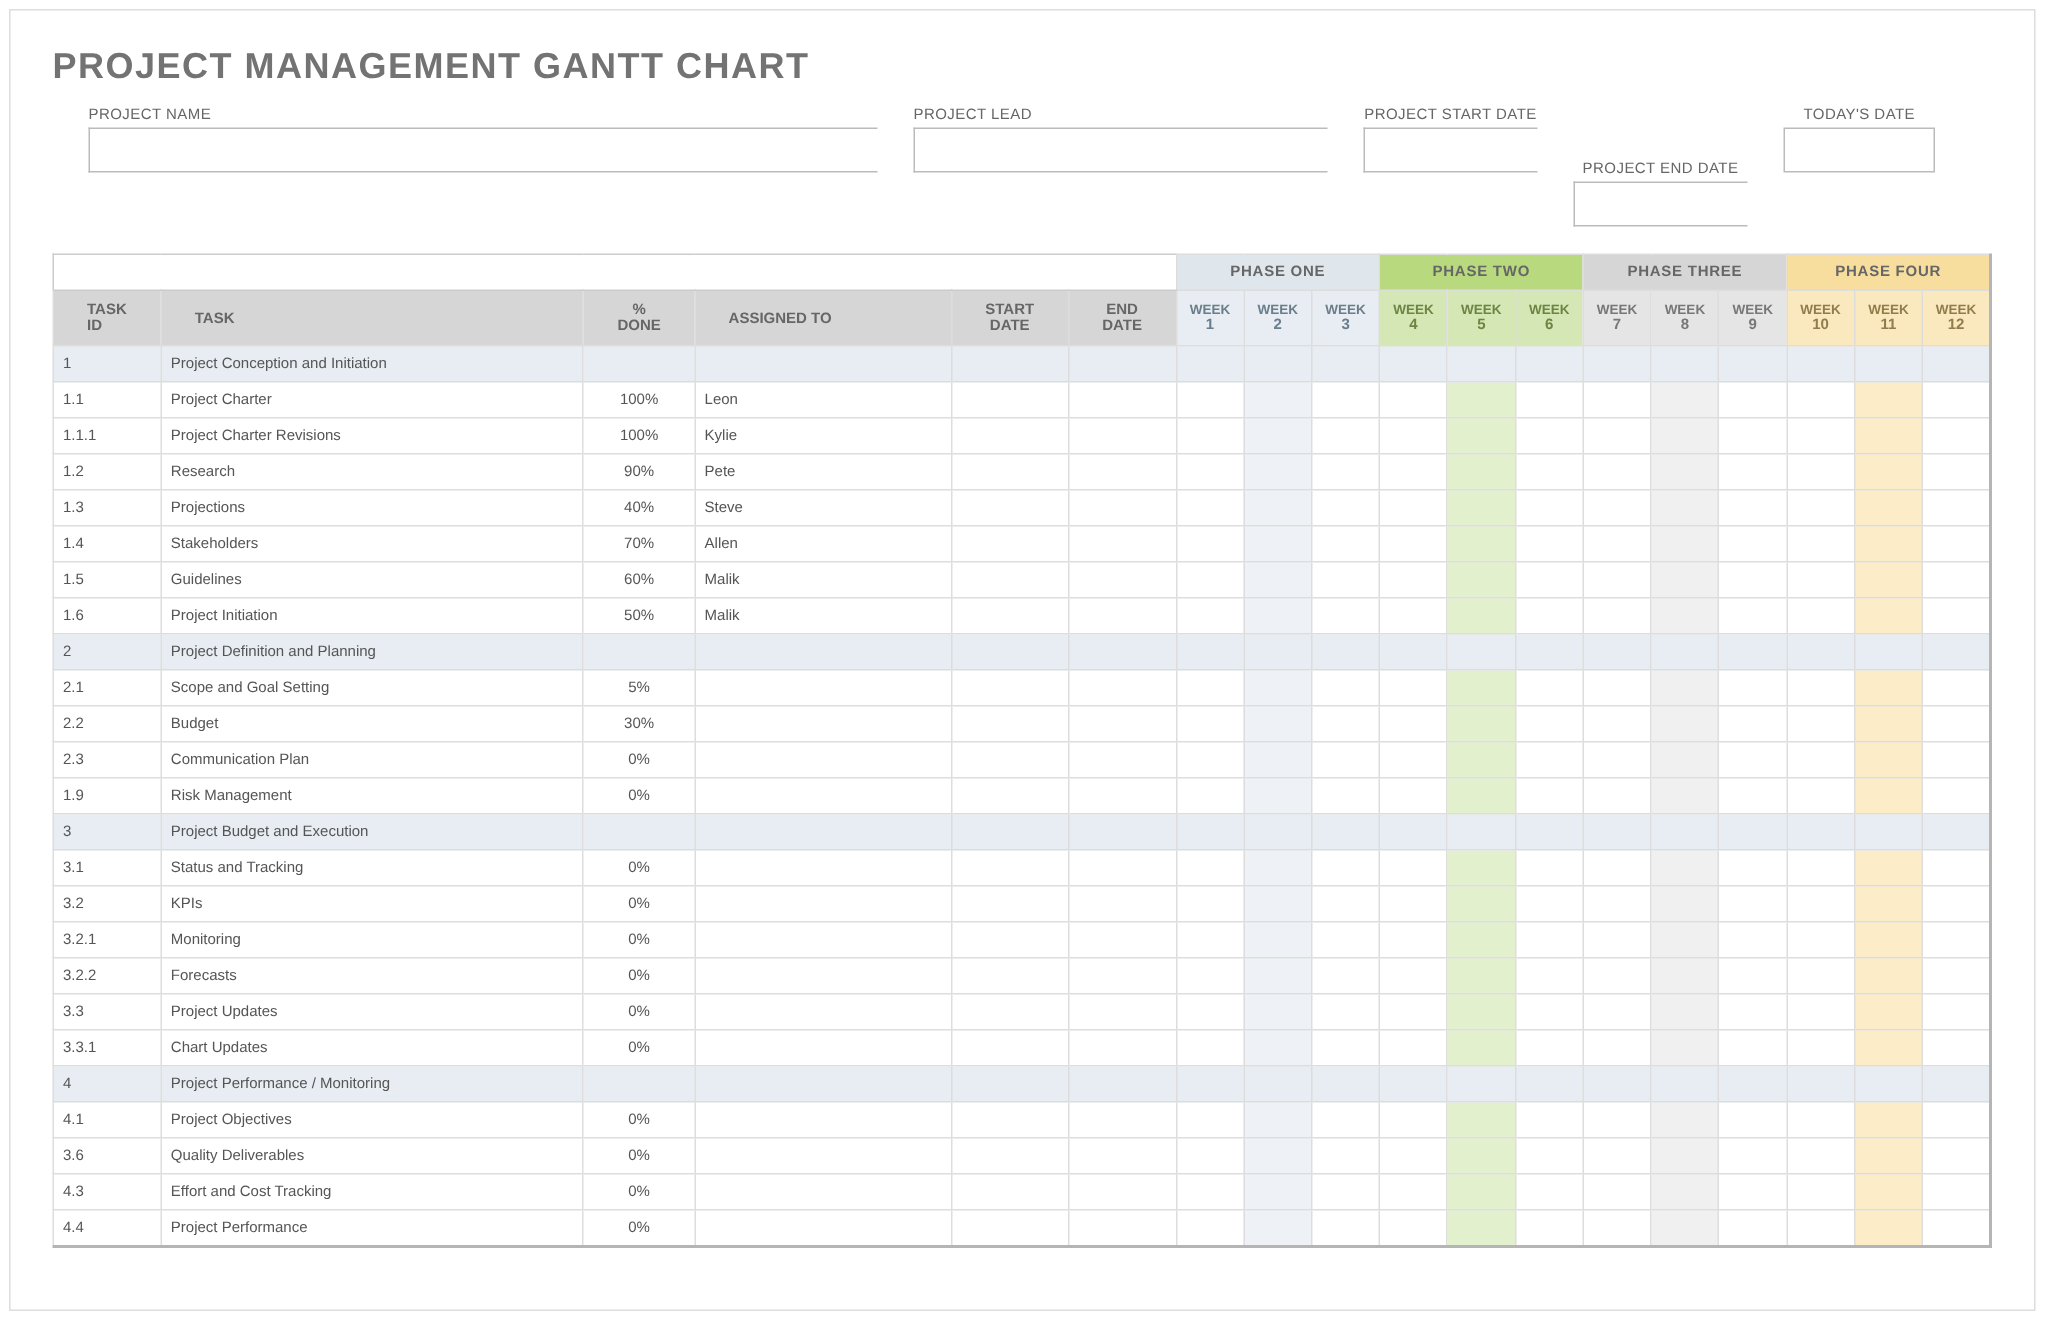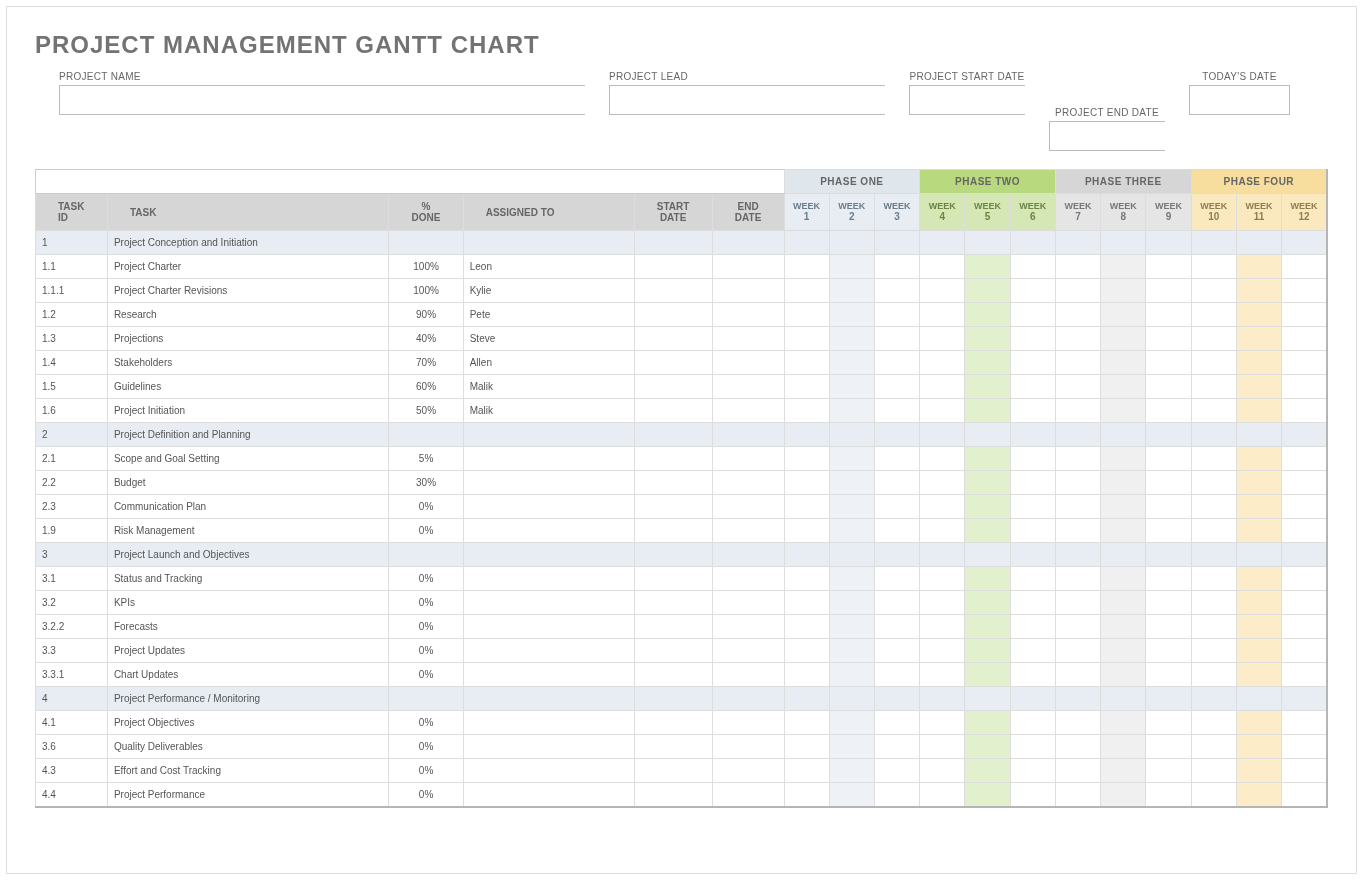--- a/index.html
+++ b/index.html
@@ -481,21 +481,21 @@
           <td class="wk p2"></td>
           <td class="wk p3"></td>
           <td class="wk hl-p3"></td>
           <td class="wk p3"></td>
           <td class="wk p4"></td>
           <td class="wk hl-p4"></td>
           <td class="wk p4"></td>
         </tr>
         <tr class="row section">
           <td class="idcell">3</td>
-          <td class="taskcell">Project Launch and Objectives</td>
+          <td class="taskcell">Project Budget and Execution</td>
           <td class="center"></td>
           <td></td>
           <td class="center"></td>
           <td class="center"></td>
           <td class="wk p1"></td>
           <td class="wk p1"></td>
           <td class="wk p1"></td>
           <td class="wk p2"></td>
           <td class="wk p2"></td>
           <td class="wk p2"></td>
@@ -522,20 +522,40 @@
           <td class="wk p3"></td>
           <td class="wk hl-p3"></td>
           <td class="wk p3"></td>
           <td class="wk p4"></td>
           <td class="wk hl-p4"></td>
           <td class="wk p4"></td>
         </tr>
         <tr class="row">
           <td class="idcell">3.2</td>
           <td class="taskcell">KPIs</td>
+          <td class="center">0%</td>
+          <td></td>
+          <td class="center"></td>
+          <td class="center"></td>
+          <td class="wk p1"></td>
+          <td class="wk hl-p1"></td>
+          <td class="wk p1"></td>
+          <td class="wk p2"></td>
+          <td class="wk hl-p2"></td>
+          <td class="wk p2"></td>
+          <td class="wk p3"></td>
+          <td class="wk hl-p3"></td>
+          <td class="wk p3"></td>
+          <td class="wk p4"></td>
+          <td class="wk hl-p4"></td>
+          <td class="wk p4"></td>
+        </tr>
+        <tr class="row">
+          <td class="idcell">3.2.1</td>
+          <td class="taskcell">Monitoring</td>
           <td class="center">0%</td>
           <td></td>
           <td class="center"></td>
           <td class="center"></td>
           <td class="wk p1"></td>
           <td class="wk hl-p1"></td>
           <td class="wk p1"></td>
           <td class="wk p2"></td>
           <td class="wk hl-p2"></td>
           <td class="wk p2"></td>

